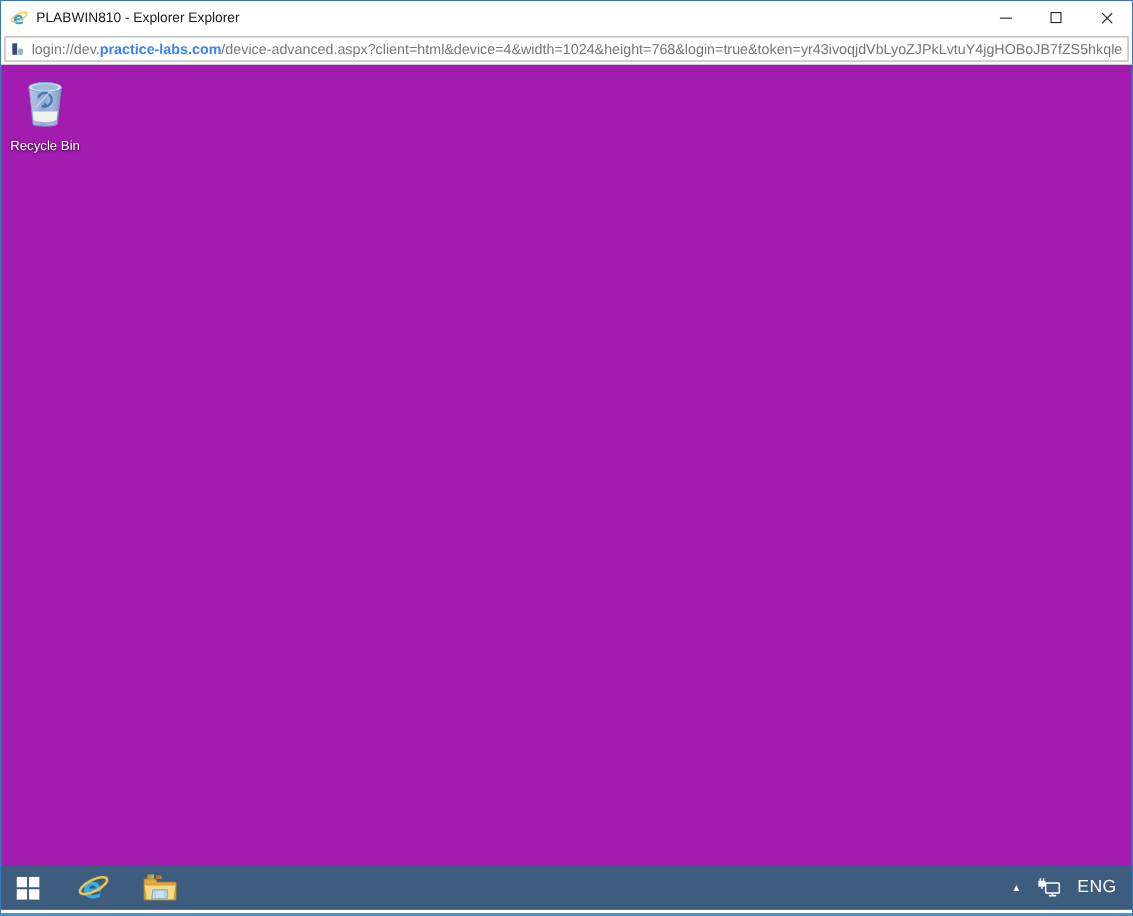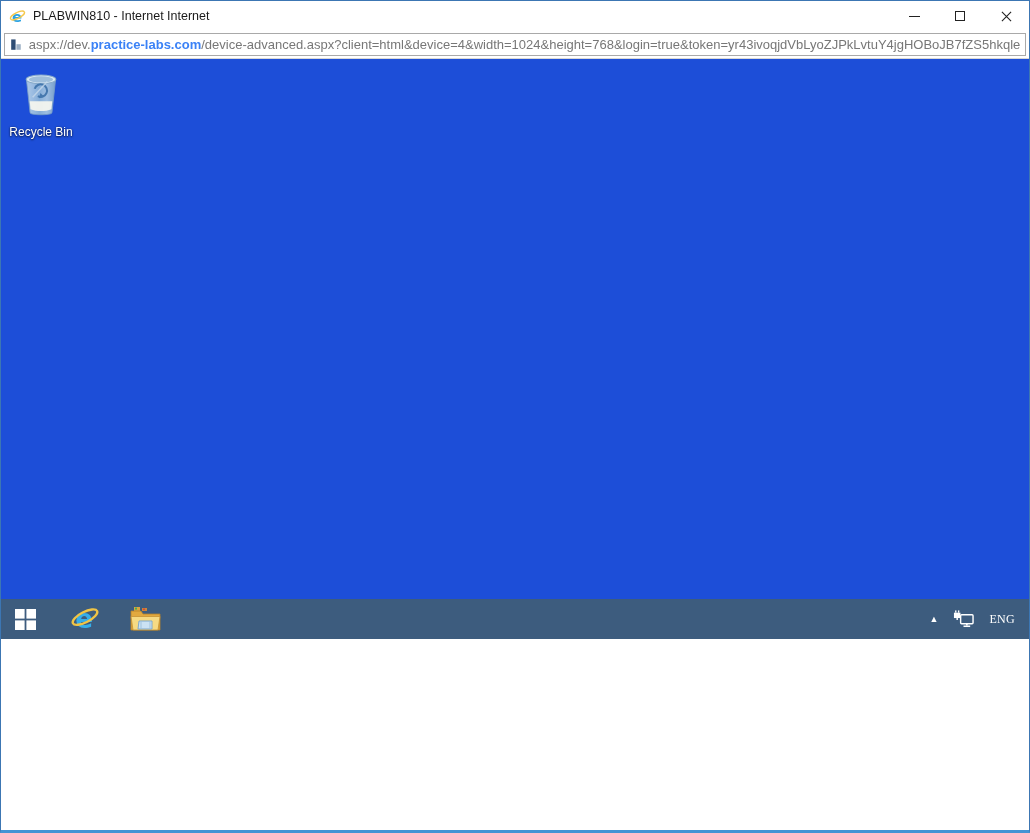--- a/index.html
+++ b/index.html
@@ -35,21 +35,21 @@
     flex:1; height:23px; border:1px solid #a9a9a9; background:#fff;
     display:flex; align-items:center; padding:0 5px; gap:6px;
     font-size:13px; white-space:nowrap; overflow:hidden;
   }
   .url-text { white-space:nowrap; overflow:hidden; }
   .url-prefix, .url-path { color:#777; }
   .url-domain { color:#3b82f6; font-weight:bold; }
 
   
   .desktop {
-    height:580px; flex:0 0 auto; background:#1d4ed8; position:relative; overflow:hidden;
+    height:768px; flex:0 0 auto; background:#a21caf; position:relative; overflow:hidden;
   }
   .desktop-icon {
     position:absolute; width:76px; display:flex; flex-direction:column;
     align-items:center; cursor:default;
   }
   .desktop-icon .icon-img { display:block; }
   .desktop-icon .icon-label {
     margin-top:4px; color:#fff; font-size:12px; text-align:center;
     text-shadow:0 1px 2px rgba(0,0,0,.65), 0 0 2px rgba(0,0,0,.4);
   }
@@ -58,36 +58,36 @@
 
   
   .taskbar {
     position:absolute; left:0; right:0; bottom:0; height:40px;
     background:#3D5C7E; display:flex; align-items:center;
   }
   .tb-btn { width:48px; height:40px; display:flex; align-items:center; justify-content:center; }
   .tb-btn + .tb-btn { margin-left:12px; }
   .tray { margin-left:auto; display:flex; align-items:center; gap:15px; padding-right:14px; color:#fff; }
   .tray-arrow { font-size:9px; color:#fff; line-height:1; }
-  .tray-lang { font-size:12px; color:#fff; letter-spacing:.3px;font-family:Liberation Serif, serif; }
+  .tray-lang { font-size:16px; color:#fff; letter-spacing:.3px; }
 
   
   .bottom-gap { flex:1; background:#ffffff; }
 </style>
 </head>
 <body>
 
 <div class="window">
 
   <div class="titlebar">
     <svg class="app-icon" viewBox="0 0 64 64">
       <text x="30" y="52" font-size="56" font-weight="bold" fill="#2BA3E3" text-anchor="middle" font-family="DejaVu Sans, sans-serif">e</text>
       <ellipse cx="32" cy="28" rx="29" ry="11" fill="none" stroke="#F5C84C" stroke-width="5" transform="rotate(-27 32 28)"></ellipse>
     </svg>
-    <span class="title-text">PLABWIN810 - Internet Internet</span>
+    <span class="title-text">PLABWIN810 - Explorer Explorer</span>
     <div class="win-controls">
       <div class="win-btn" title="Minimize">
           <div class="glyph-min"></div>
         </div>
       <div class="win-btn" title="Maximize">
           <div class="glyph-max"></div>
         </div>
       <div class="win-btn" title="Close">
         <svg class="glyph-close" viewBox="0 0 12 12">
             <path d="M1 1 L11 11 M11 1 L1 11" stroke="#222" stroke-width="1.2"></path>
@@ -95,21 +95,21 @@
       </div>
     </div>
   </div>
 
   <div class="addressbar">
     <div class="url-field">
       <svg width="14" height="14" viewBox="0 0 16 16">
         <rect x="1.5" y="1" width="5.5" height="13" fill="#2E4D74"></rect>
         <rect x="8" y="7" width="5.5" height="7" fill="#9FB2C6"></rect>
       </svg>
-      <span class="url-text"><span class="url-prefix">aspx://dev.</span><span class="url-domain">practice-labs.com</span><span class="url-path">/device-advanced.aspx?client=html&amp;device=4&amp;width=1024&amp;height=768&amp;login=true&amp;token=yr43ivoqjdVbLyoZJPkLvtuY4jgHOBoJB7fZS5hkqleqxfXUKZ2f0mLg</span></span>
+      <span class="url-text"><span class="url-prefix">login://dev.</span><span class="url-domain">practice-labs.com</span><span class="url-path">/device-advanced.aspx?client=html&amp;device=4&amp;width=1024&amp;height=768&amp;login=true&amp;token=yr43ivoqjdVbLyoZJPkLvtuY4jgHOBoJB7fZS5hkqleqxfXUKZ2f0mLg</span></span>
     </div>
   </div>
 
   <div class="desktop">
 
     <div class="desktop-icon icon-recycle">
       <svg class="icon-img" width="50" height="56" viewBox="0 0 48 52">
         <defs>
           <linearGradient id="glass" x1="0" y1="0" x2="1" y2="0">
             <stop offset="0" stop-color="#BBD4EA"></stop>

